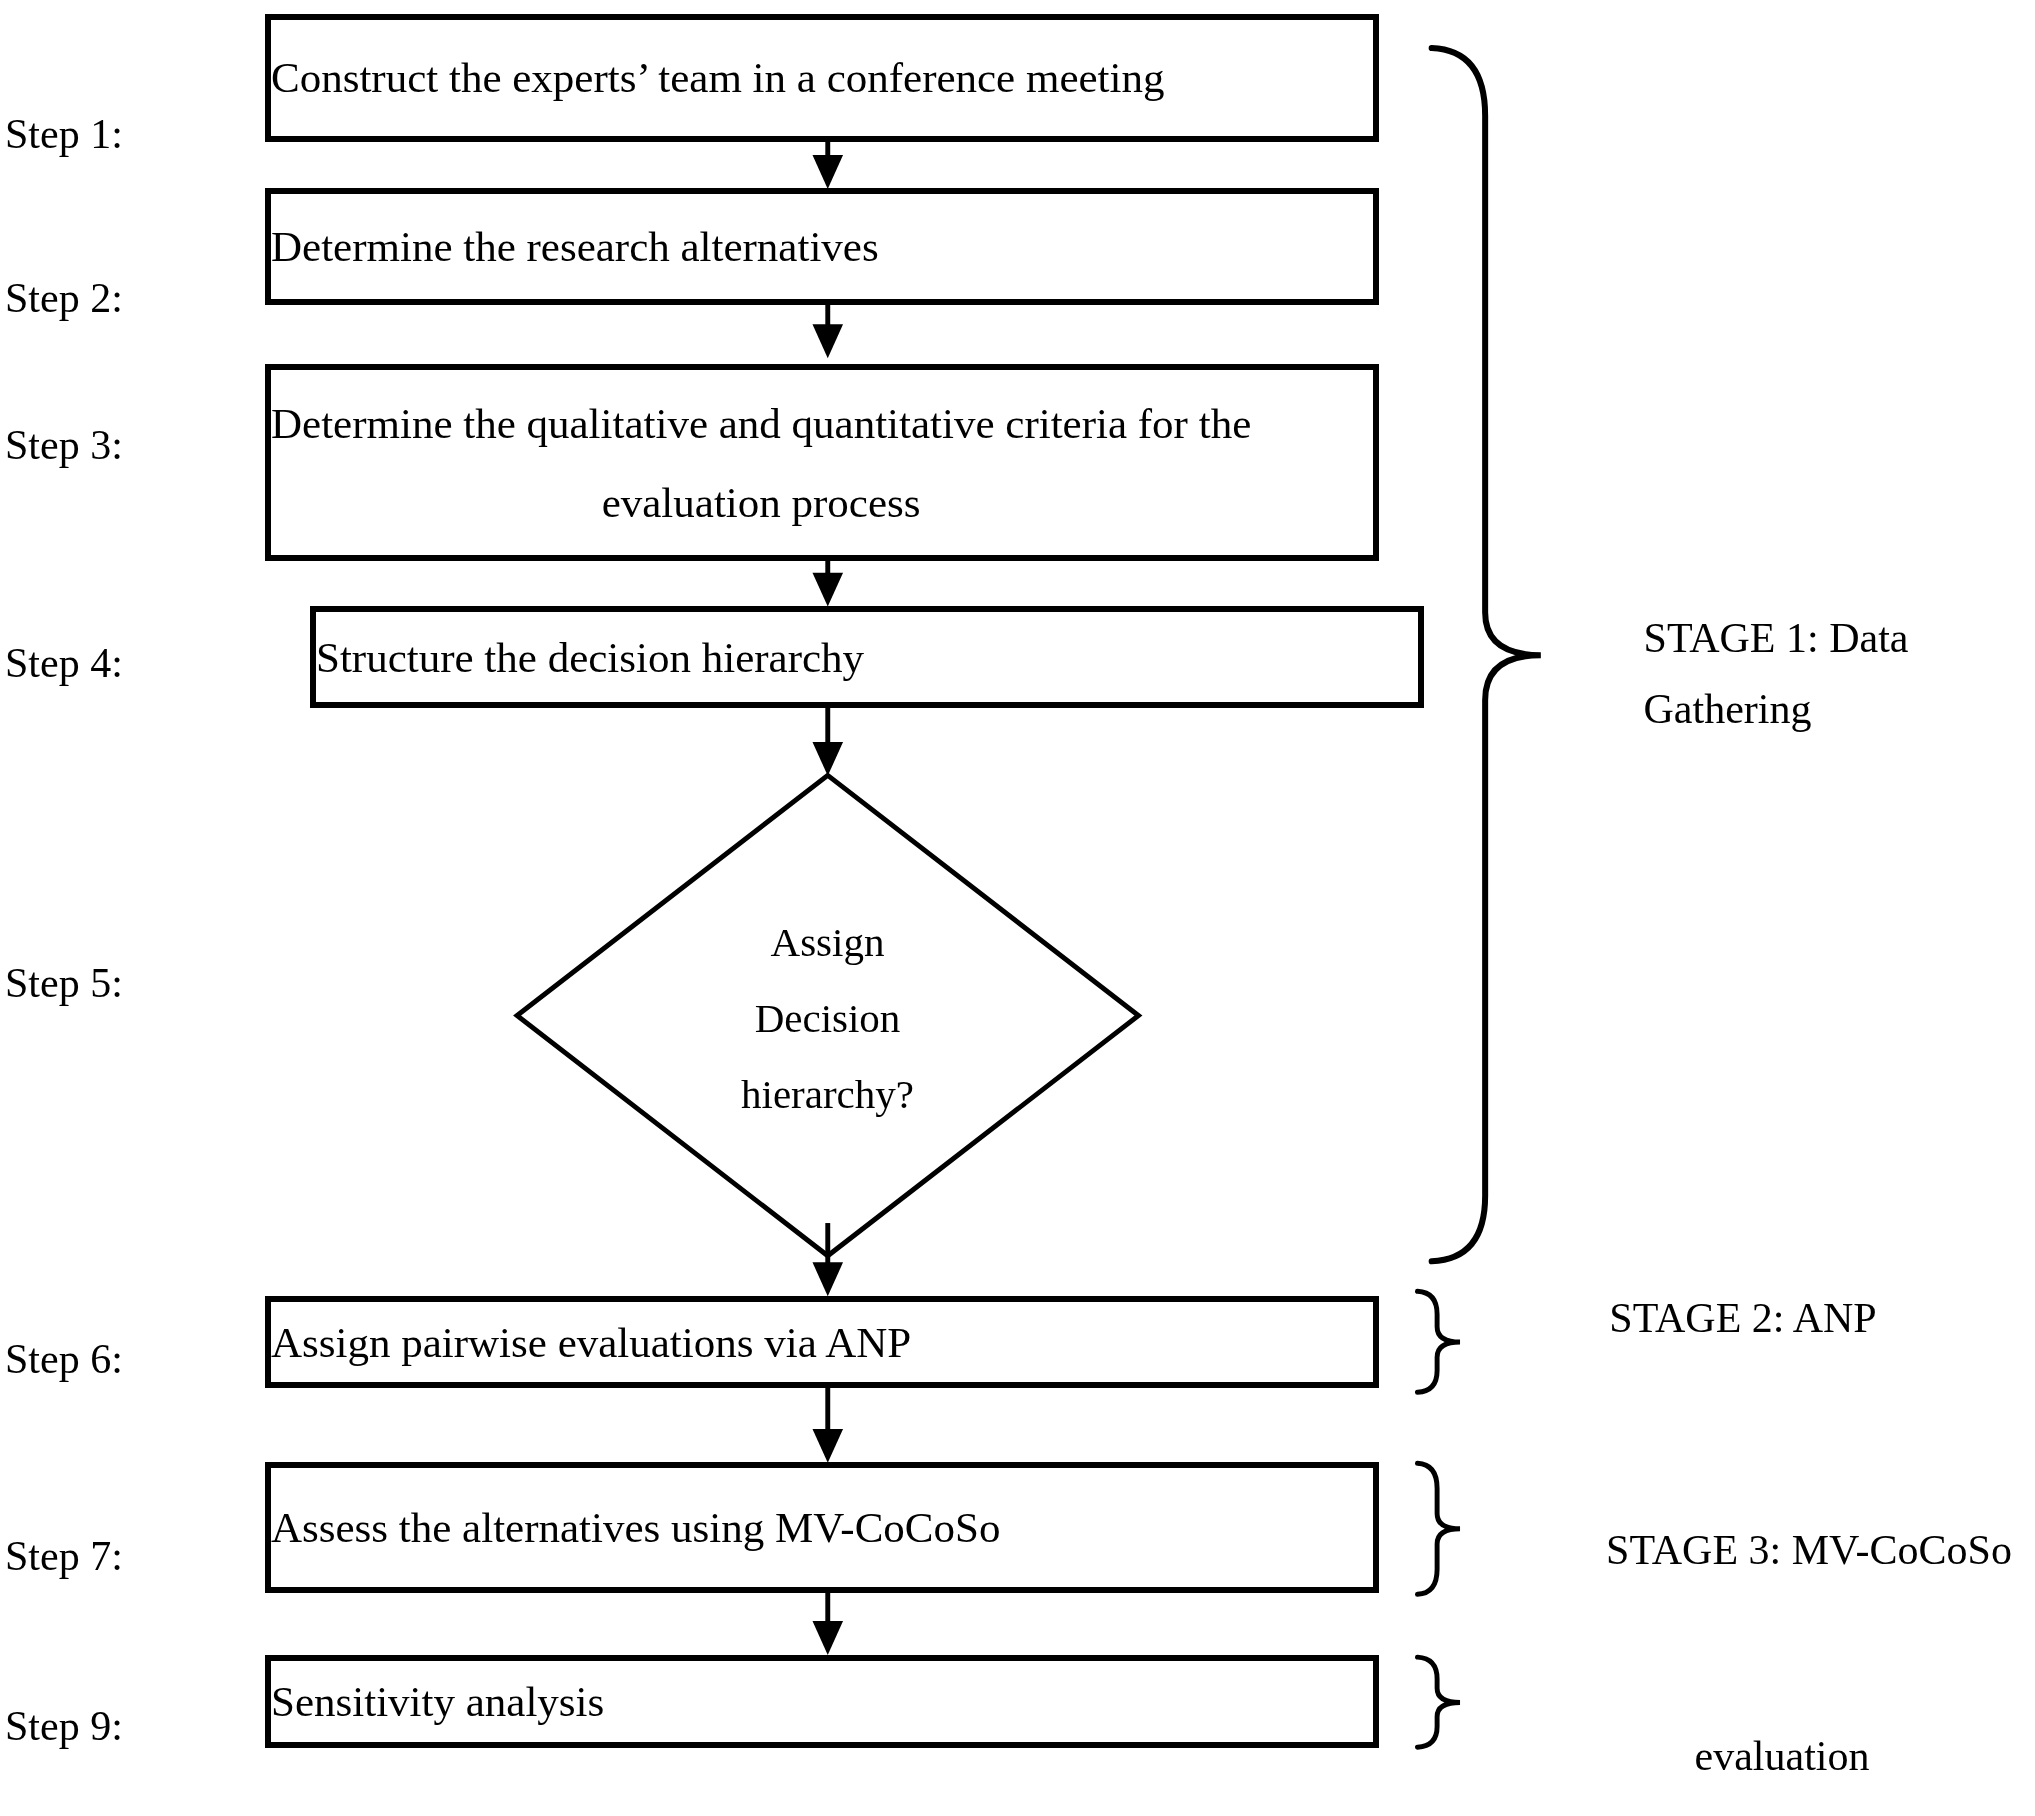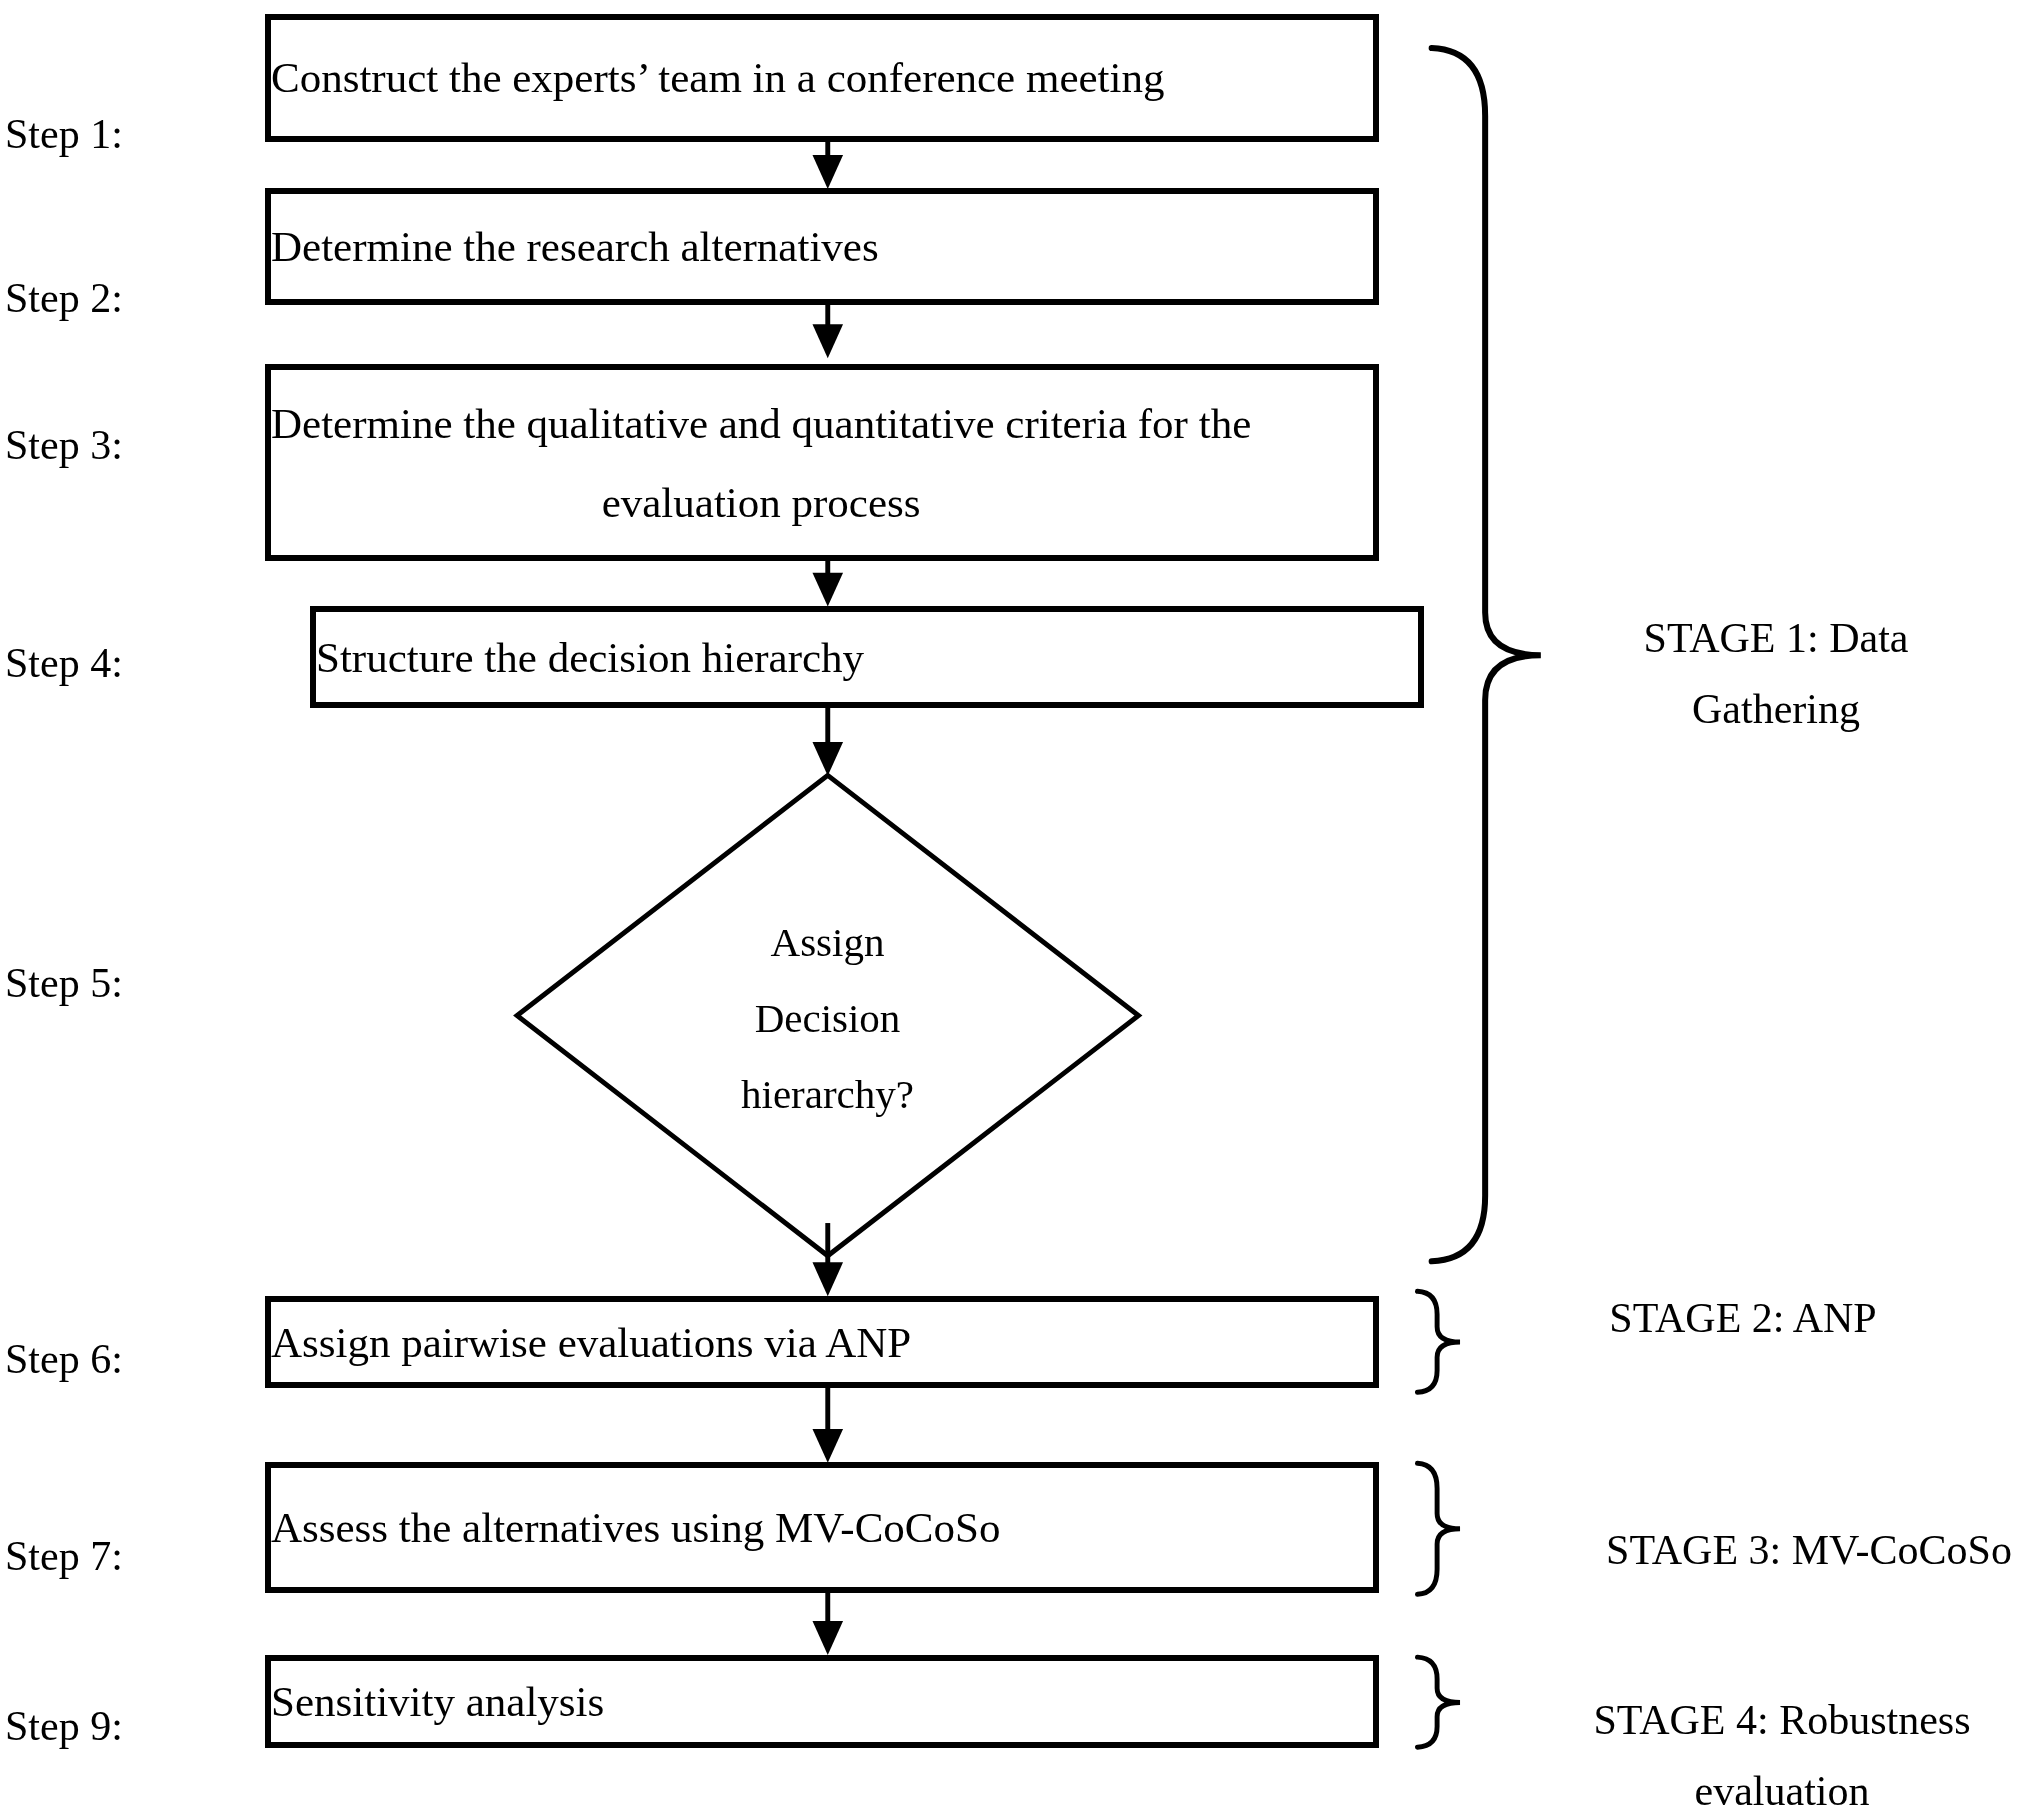--- a/index.html
+++ b/index.html
@@ -62,21 +62,20 @@
     width: 437px;
     height: 229px;
     text-align: center;
     font-size: 41px;
     line-height: 76px;
   }
 
   .stage-label {
     position: absolute;
     transform: translate(-50%, -50%);
-    text-align: center;
     font-size: 42px;
     line-height: 71px;
     white-space: nowrap;
   }
   .stage1 { left: 1776px; top: 674px; }
   .stage2 { left: 1743px; top: 1318px; }
   .stage3 { left: 1809px; top: 1550px; font-family: Liberation Serif, serif; }
   .stage4 { left: 1782px; top: 1756px; }
 </style>
 </head>
@@ -200,18 +199,17 @@
   <div class="stage-label stage1">
     <div>STAGE 1: Data</div>
     <div>Gathering</div>
   </div>
 
   <div class="stage-label stage2">STAGE 2: ANP</div>
 
   <div class="stage-label stage3">STAGE 3: MV-CoCoSo</div>
 
   <div class="stage-label stage4">
-    <div>STAGE 4: Robustness</div>
     <div>evaluation</div>
   </div>
 
 </div>
 
 
 </body></html>

